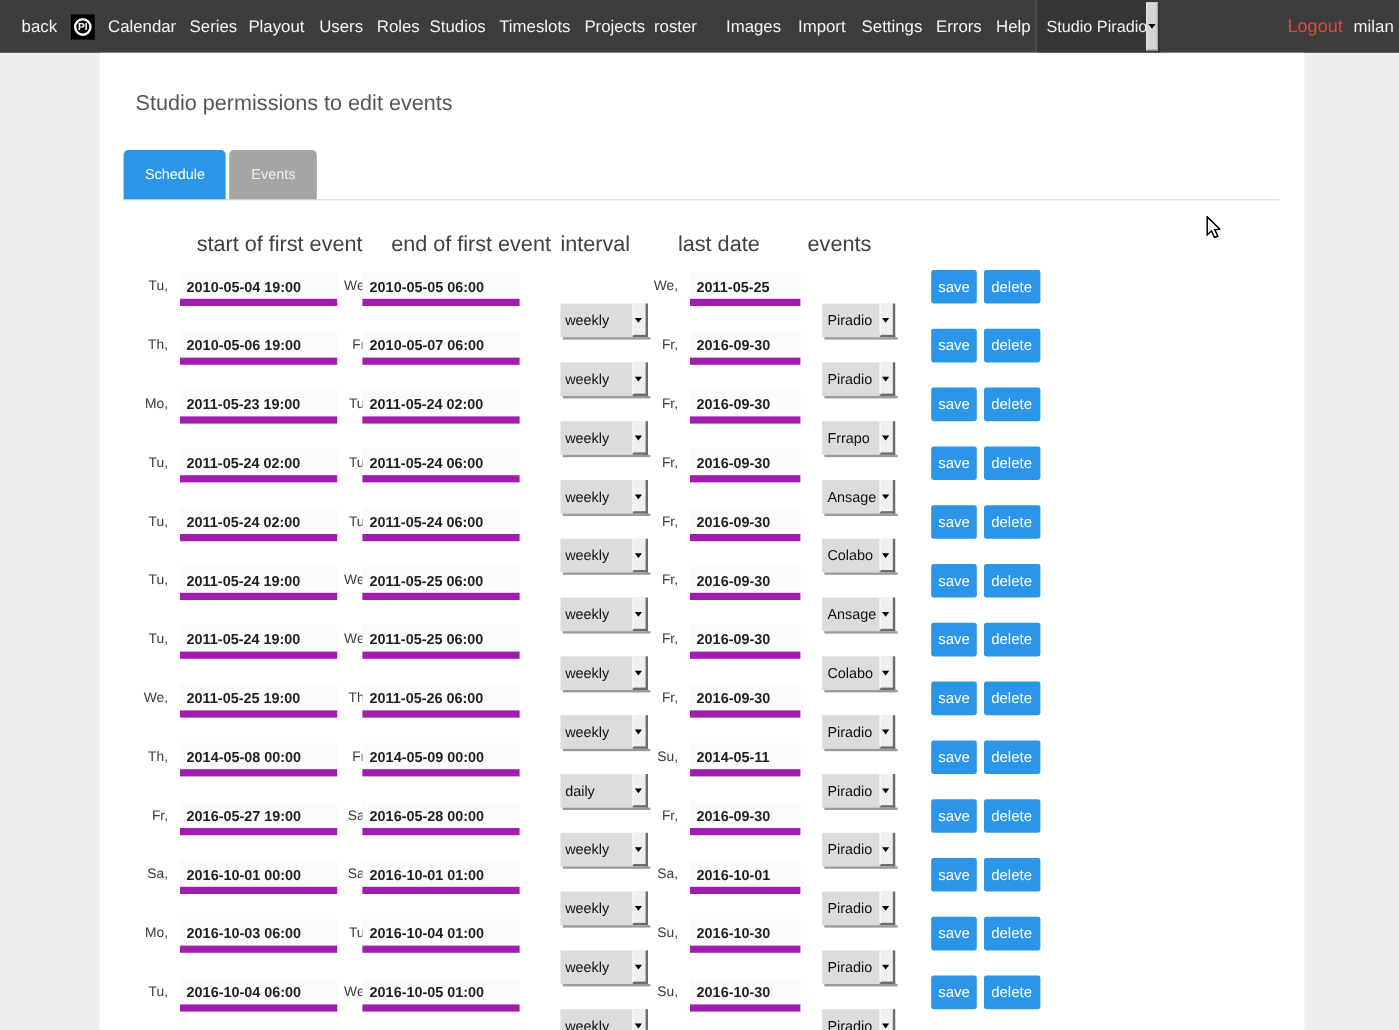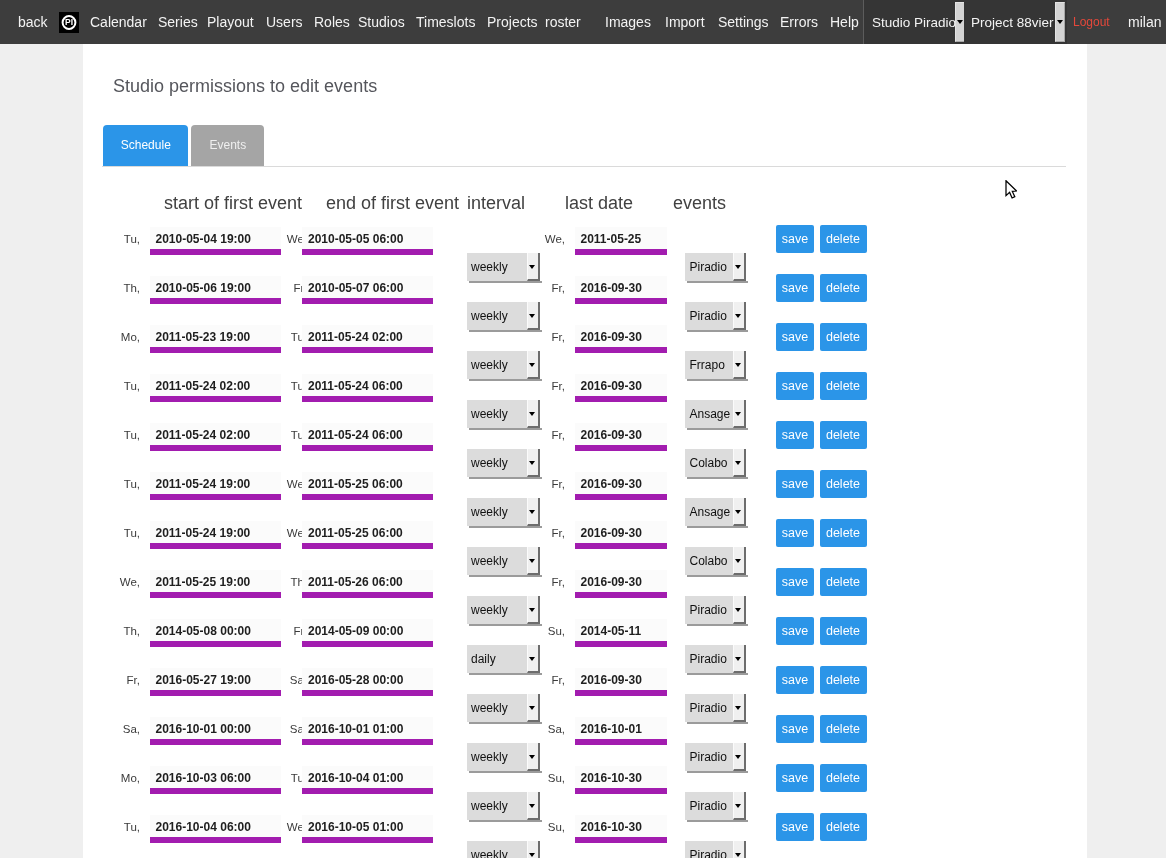--- a/index.html
+++ b/index.html
@@ -69,25 +69,21 @@
 <a style="left:830px">Help</a>
 <div class="logo"><svg width="20" height="21" viewBox="0 0 20 21">
         <circle cx="10" cy="10.5" r="6.4" fill="none" stroke="#fff" stroke-width="2"></circle>
         <text x="10" y="13.4" font-size="8.5" font-weight="bold" fill="#fff" text-anchor="middle" font-family="Liberation Sans">PI</text>
       </svg></div>
 <div class="navdiv" style="left:863px"></div>
 <div class="navsel" style="left:864px;width:103px">
       <span class="txt">Studio Piradio</span>
       <span class="navstrip" style="right:2px"></span>
     </div>
-<div class="navsel" style="left:964px;width:103px">
-      <span class="txt" style="left:7px">Project 88vier</span>
-      <span class="navstrip" style="right:2px"></span>
-    </div>
-<a style="left:1073px;color:#e5483b;font-size:12px">Logout</a>
+<a style="left:1073px;color:#e5483b;font-size:15px">Logout</a>
 <a style="left:1128px">milan</a>
 </div>
 <div class="page">
 <h1>Studio permissions to edit events</h1>
 <div class="rule" style="top:121.5px"></div>
 <div class="tabs">
       <div class="tab on">Schedule</div>
       <div class="tab off">Events</div>
     </div>
 <div class="thead" style="top:149px">

